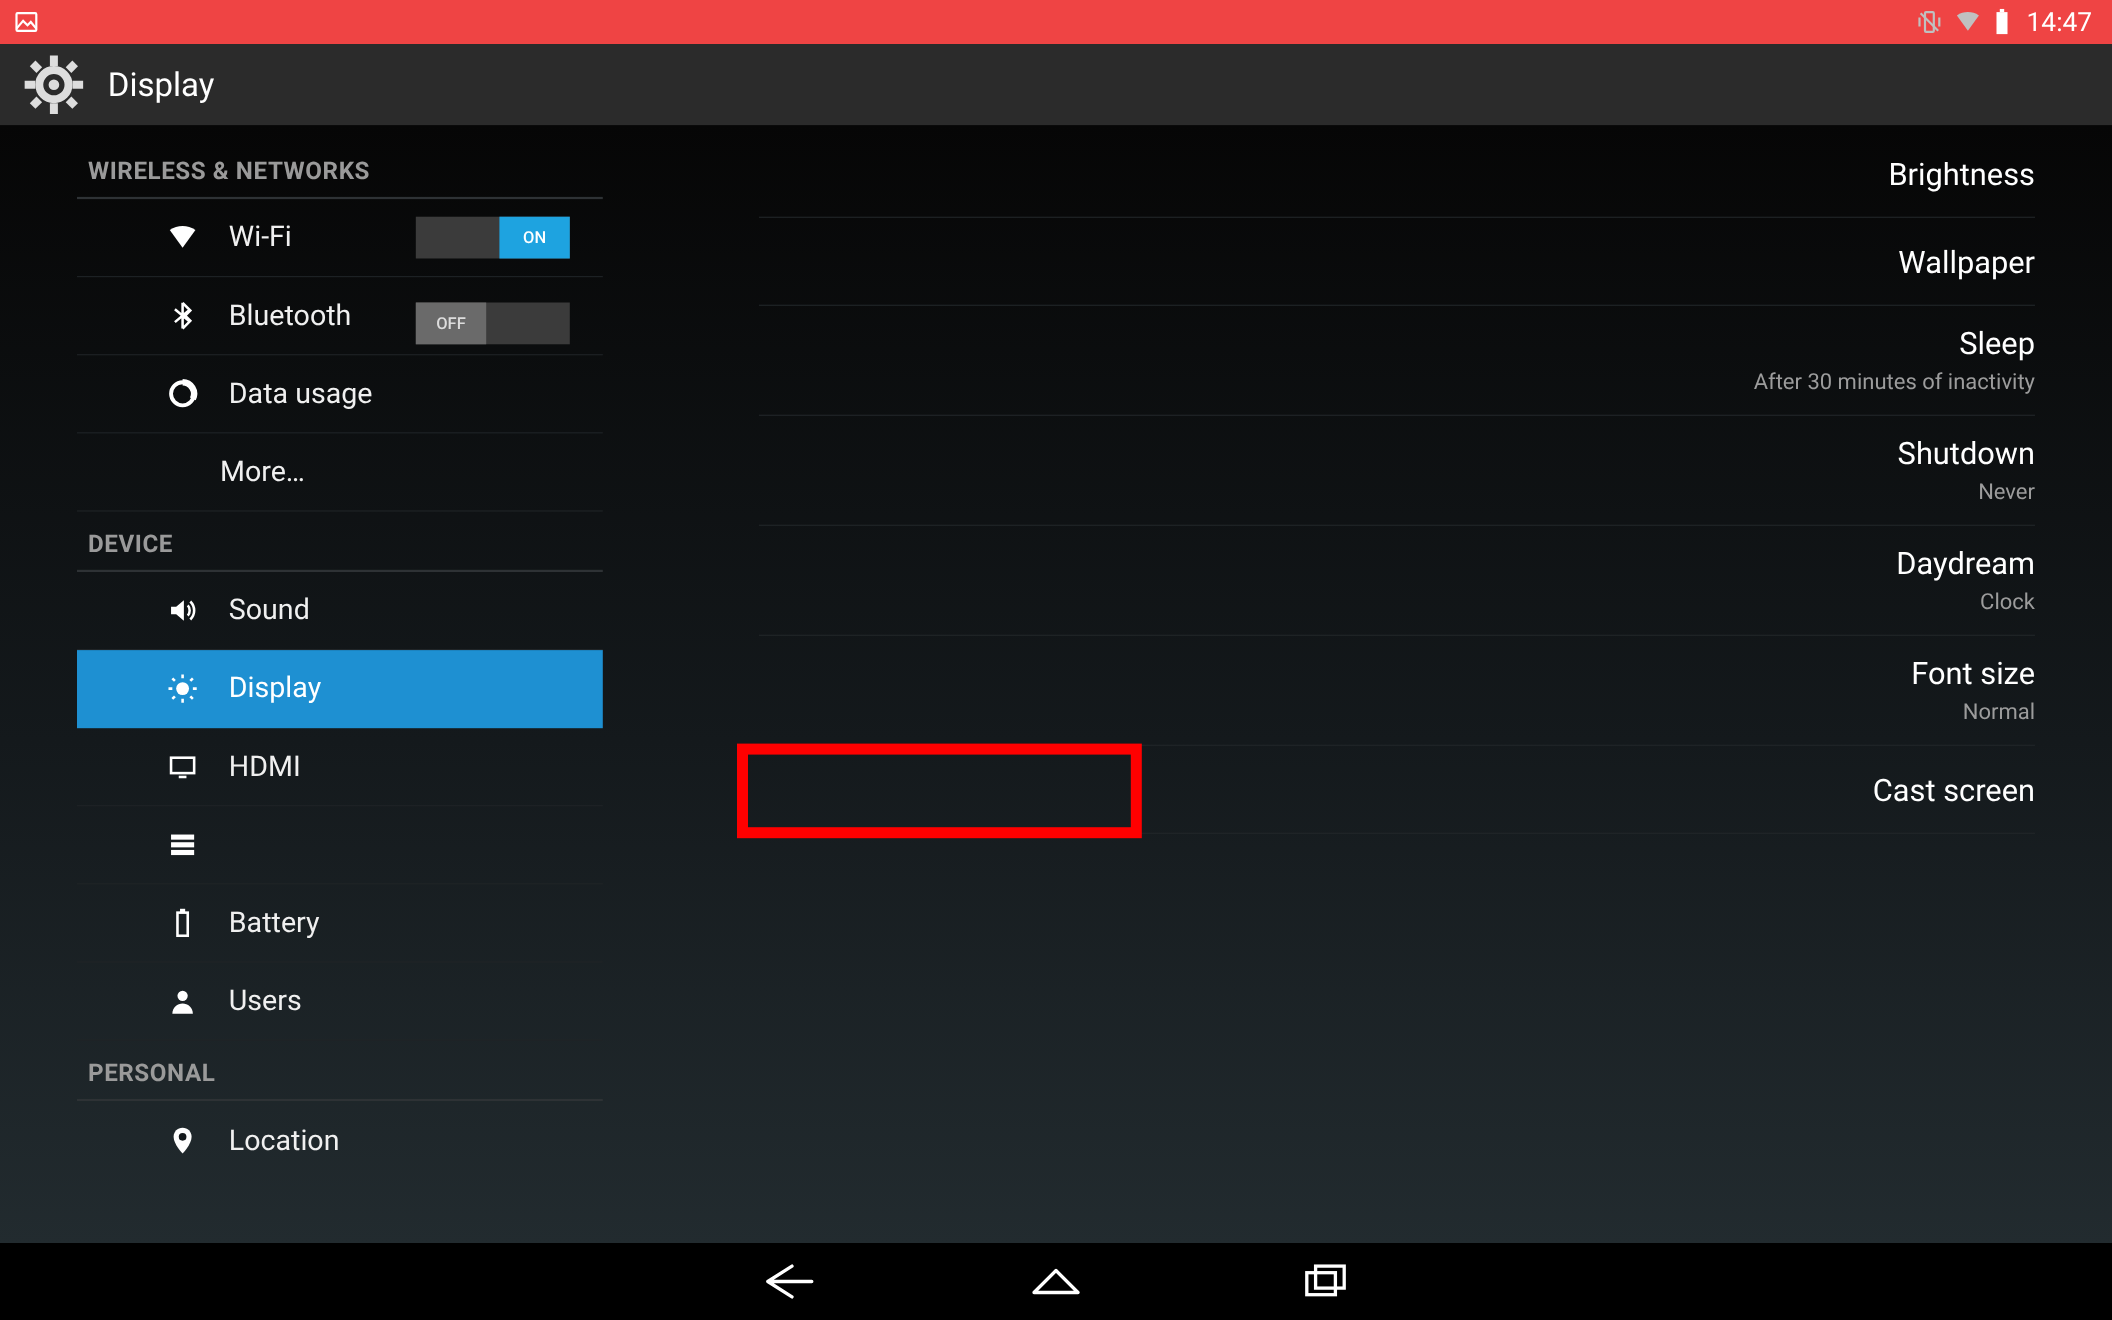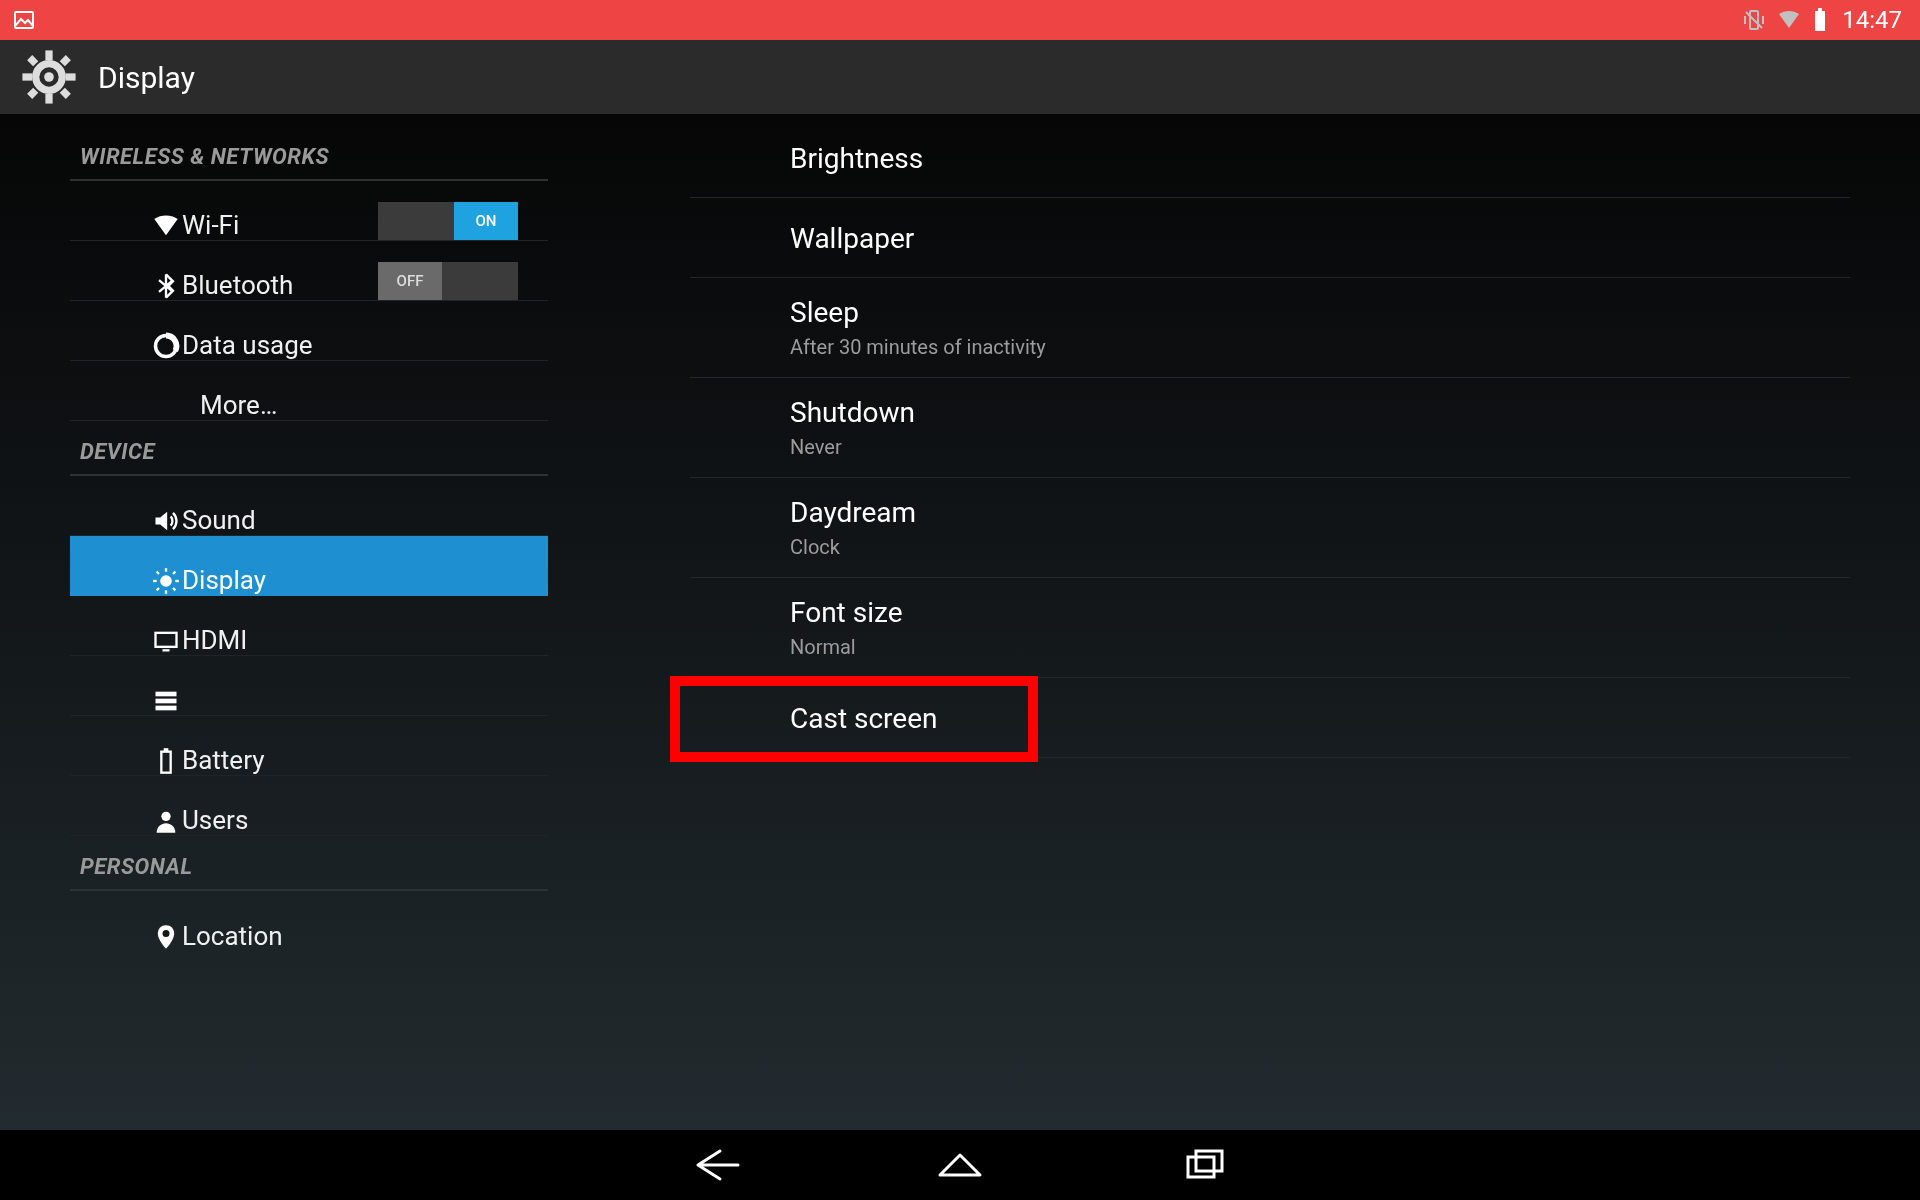--- a/index.html
+++ b/index.html
@@ -54,29 +54,29 @@
     padding: 12px 0 0 0;
   }
   .section-header {
     color: #9a9a9a;
     font-size: 22px;
     font-weight: 700;
     letter-spacing: 0.5px;
     padding: 18px 0 10px 80px;
     border-bottom: 2px solid #2e3235;
     margin: 0 20px 0 0;
-    font-style: italic;
   }
   .sidebar .section-header { margin-left: 70px; margin-right: 12px; padding-left: 10px; }
 
   .side-item {
     display: flex;
-    align-items: flex-end;
-    height: 60px;
+    align-items: center;
+    height: 71px;
     padding-left: 80px;
+    gap: 26px;
     border-bottom: 1px solid #202427;
     margin: 0 12px 0 70px;
     cursor: pointer;
   }
   .side-item.no-icon { padding-left: 130px; }
   .side-item.selected {
     background: #1e90d2;
     border-bottom-color: transparent;
     margin-left: 70px;
   }
@@ -106,20 +106,21 @@
     flex: 1;
     padding-top: 4px;
     padding-right: 60px;
   }
   .main-inner { margin-left: 130px; margin-right: 10px; }
   .row {
     padding: 24px 0 22px 100px;
     border-bottom: 1px solid #22272a;
     cursor: pointer;
     position: relative;
+    text-align: right;
   }
   .row-title { color: #fff; font-size: 28px; font-weight: 400; }
   .row-sub { color: #9c9c9c; font-size: 20px; margin-top: 6px; }
   .row.tall { padding: 18px 0 18px 100px; }
 
   
   .highlight {
     position: absolute;
     border: 10px solid #ff0000;
     pointer-events: none;

